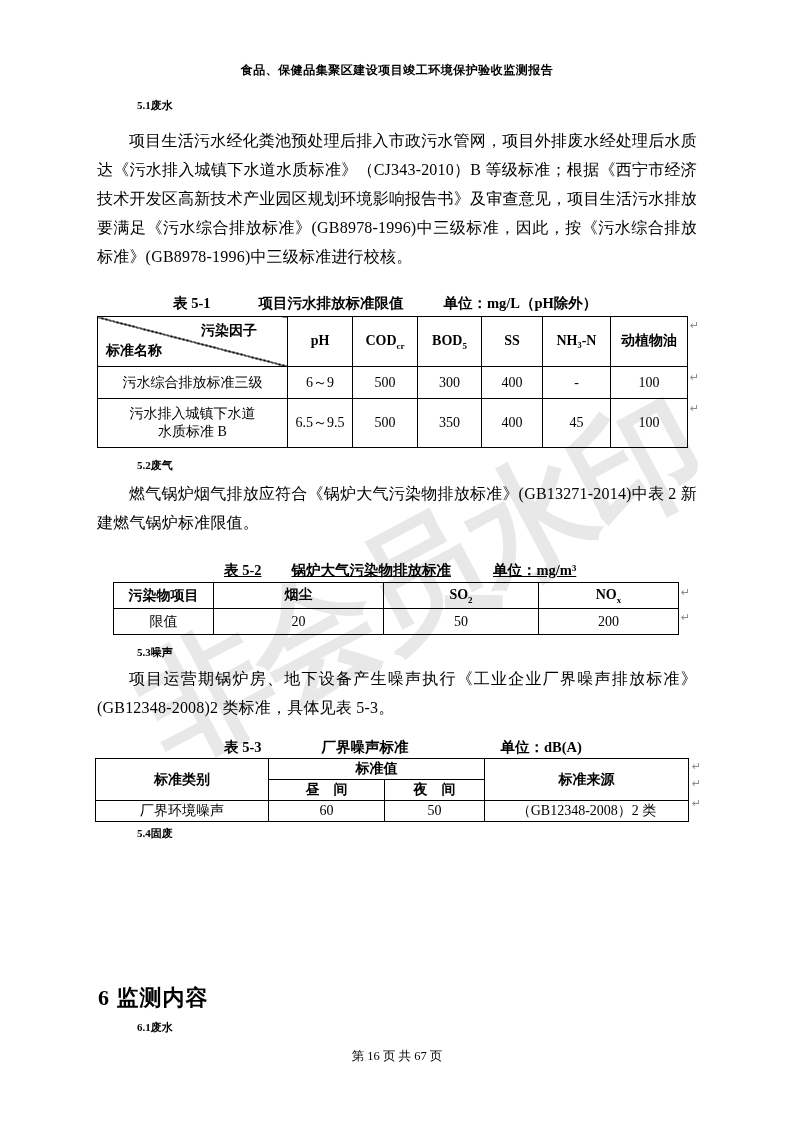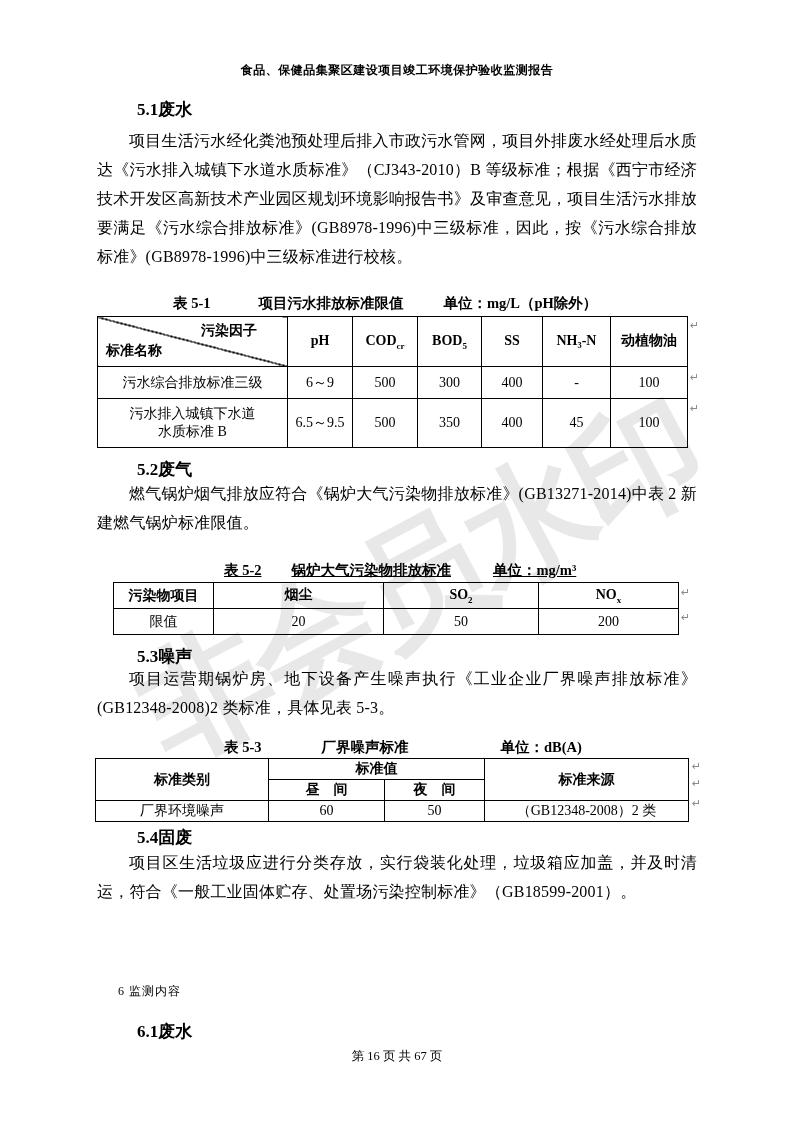--- a/index.html
+++ b/index.html
@@ -23,22 +23,22 @@
   .watermark{
     position:absolute;z-index:1;
     left:30px;top:495px;width:780px;
     text-align:center;
     font-size:128px;font-weight:bold;letter-spacing:-6px;
     color:#000;opacity:0.085;
     transform:rotate(-28deg);
     pointer-events:none;
     white-space:nowrap;
   }
-  .h-sub{font-size:17px;font-weight:bold;}
-  .h-main{font-size:12px;font-weight:normal;letter-spacing:1px;margin-left:20px;}
+  .h-sub{font-size:11px;font-weight:bold;}
+  .h-main{font-size:22px;font-weight:bold;letter-spacing:1px;}
   .para{
     width:600px;font-size:16px;line-height:29px;
     text-align:justify;text-indent:2em;letter-spacing:0.2px;
   }
   .caption{
     width:600px;font-size:14.5px;font-weight:bold;
     display:flex;align-items:center;white-space:nowrap;
   }
   table{border-collapse:collapse;table-layout:fixed;background:transparent;}
   td,th{
@@ -188,21 +188,20 @@
     <tr style="height:19px;">
       <td>厂界环境噪声</td>
       <td>60</td>
       <td>50</td>
       <td>（GB12348-2008）2 类</td>
     </tr>
   </tbody>
     </table>
 
   <div class="abs h-sub" style="left:137px;top:826px;">5.4固废</div>
-  <div class="abs para" style="left:97px;top:848px;">项目区生活垃圾应进行分类存放，实行袋装化处理，垃圾箱应加盖，并及时清运，符合《一般工业固体贮存、处置场污染控制标准》（GB18599-2001）。</div>
 
   <div class="abs h-main" style="left:98px;top:983px;">6 监测内容</div>
   <div class="abs h-sub" style="left:137px;top:1020px;">6.1废水</div>
 
   <div class="abs doc-footer">第 16 页 共 67 页</div>
 
   <span class="pmark" style="left:690px;top:320px;">↵</span>
   <span class="pmark" style="left:690px;top:372px;">↵</span>
   <span class="pmark" style="left:690px;top:403px;">↵</span>
   <span class="pmark" style="left:681px;top:587px;">↵</span>

